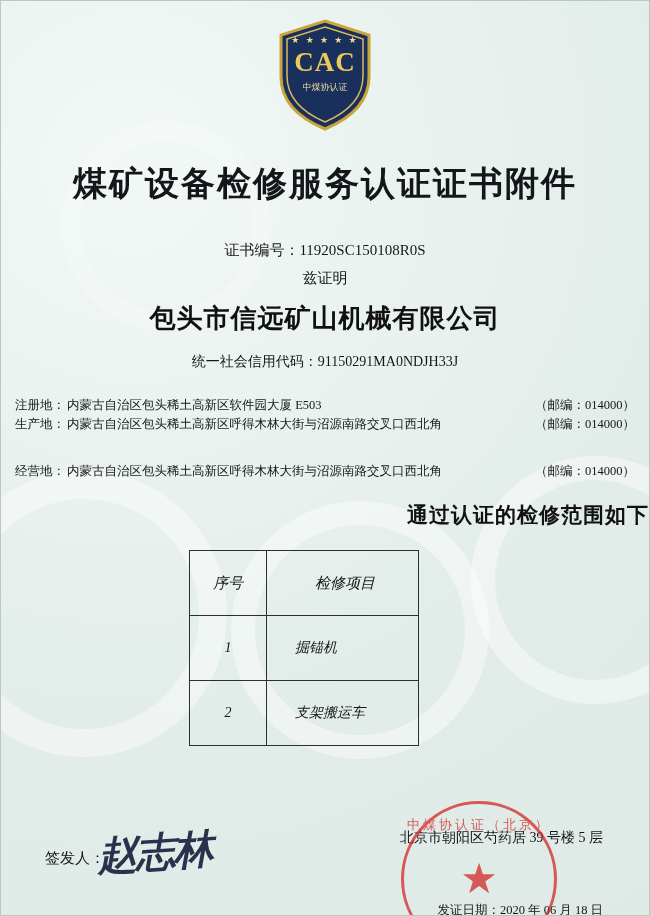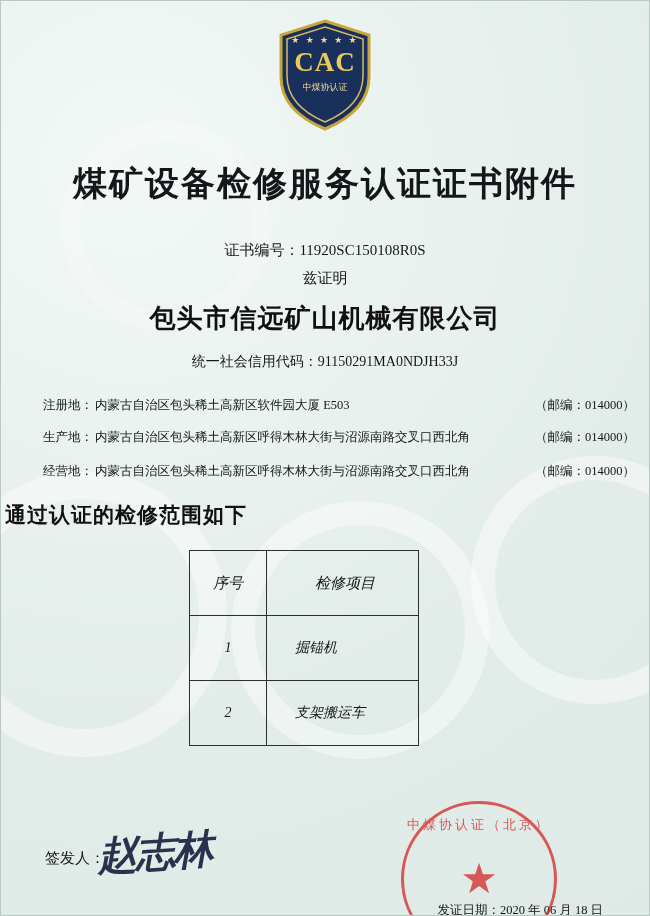--- a/index.html
+++ b/index.html
@@ -130,37 +130,37 @@
   
   .addr {
     position: absolute;
     left: 14px;
     right: 14px;
     font-size: 12.5px;
     color: #15161a;
     display: flex;
     align-items: baseline;
   }
-  .addr .lbl { white-space: nowrap; margin-left: 28px; }
+  .addr .lbl { white-space: nowrap; }
   .addr .val {
     flex: 1;
     overflow: hidden;
     white-space: nowrap;
     padding-left: 2px;
   }
   .addr .zip { white-space: nowrap; padding-left: 6px; }
   .addr1 { top: 396px; }
-  .addr2 { top: 428px; }
+  .addr2 { top: 415px; }
   .addr3 { top: 462px; }
 
   .scope-title {
     position: absolute;
     top: 500px;
-    left: 4px; right: 0;
-    text-align: left;
+    left: 15px; right: 0;
+    text-align: right;
     font-size: 21px;
     font-weight: bold;
     letter-spacing: 1px;
     color: #111;
     font-family: "DejaVu Serif", serif;
   }
 
   
   table.scope {
     position: absolute;
@@ -324,20 +324,21 @@
       <tr>
         <td class="c-no">2</td>
         <td class="c-item">支架搬运车</td>
       </tr>
     </tbody>
   </table>
 
   <div class="issuer-label">签发人：</div>
   <div class="signature">赵志林</div>
 
+  <div class="foot-addr">北京市朝阳区芍药居 39 号楼 5 层</div>
 
   <div class="foot-dates">
     <div>
       <span>发证日期：</span><span>2020 年 06 月 18 日</span>
     </div>
     <div>
       <span>有效期至：</span><span>2023 年 06 月 17 日</span>
     </div>
   </div>
 

